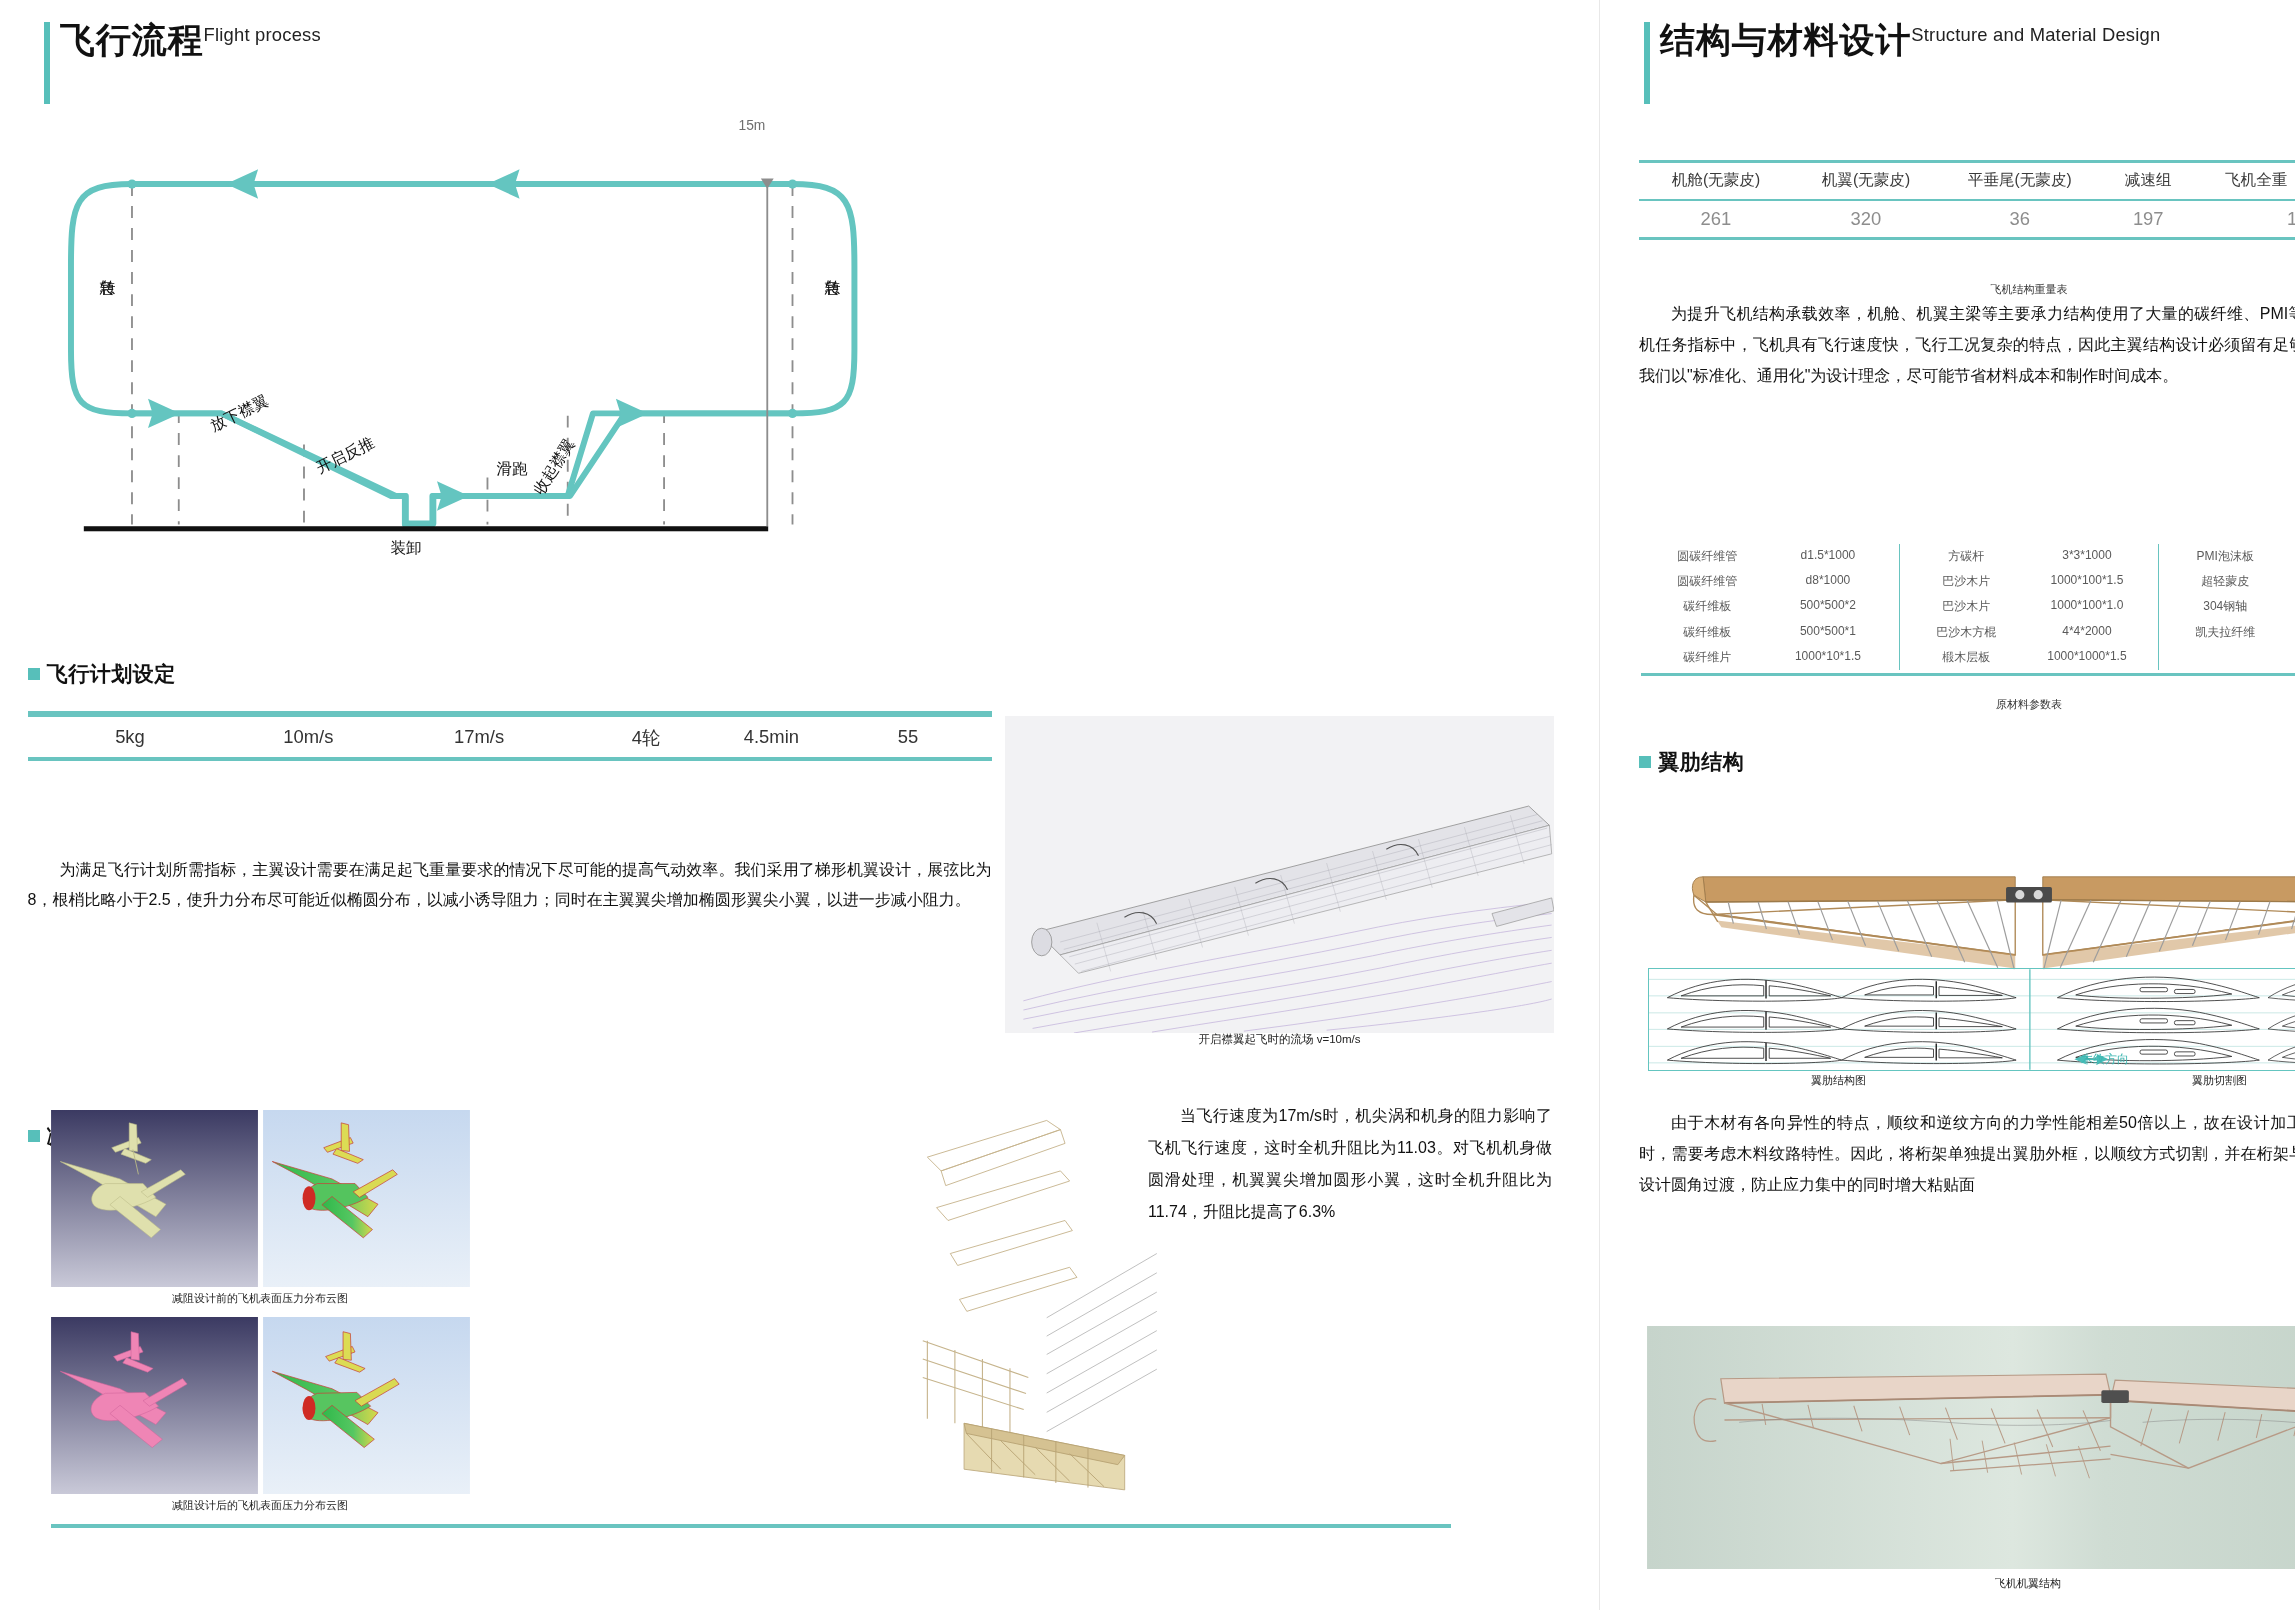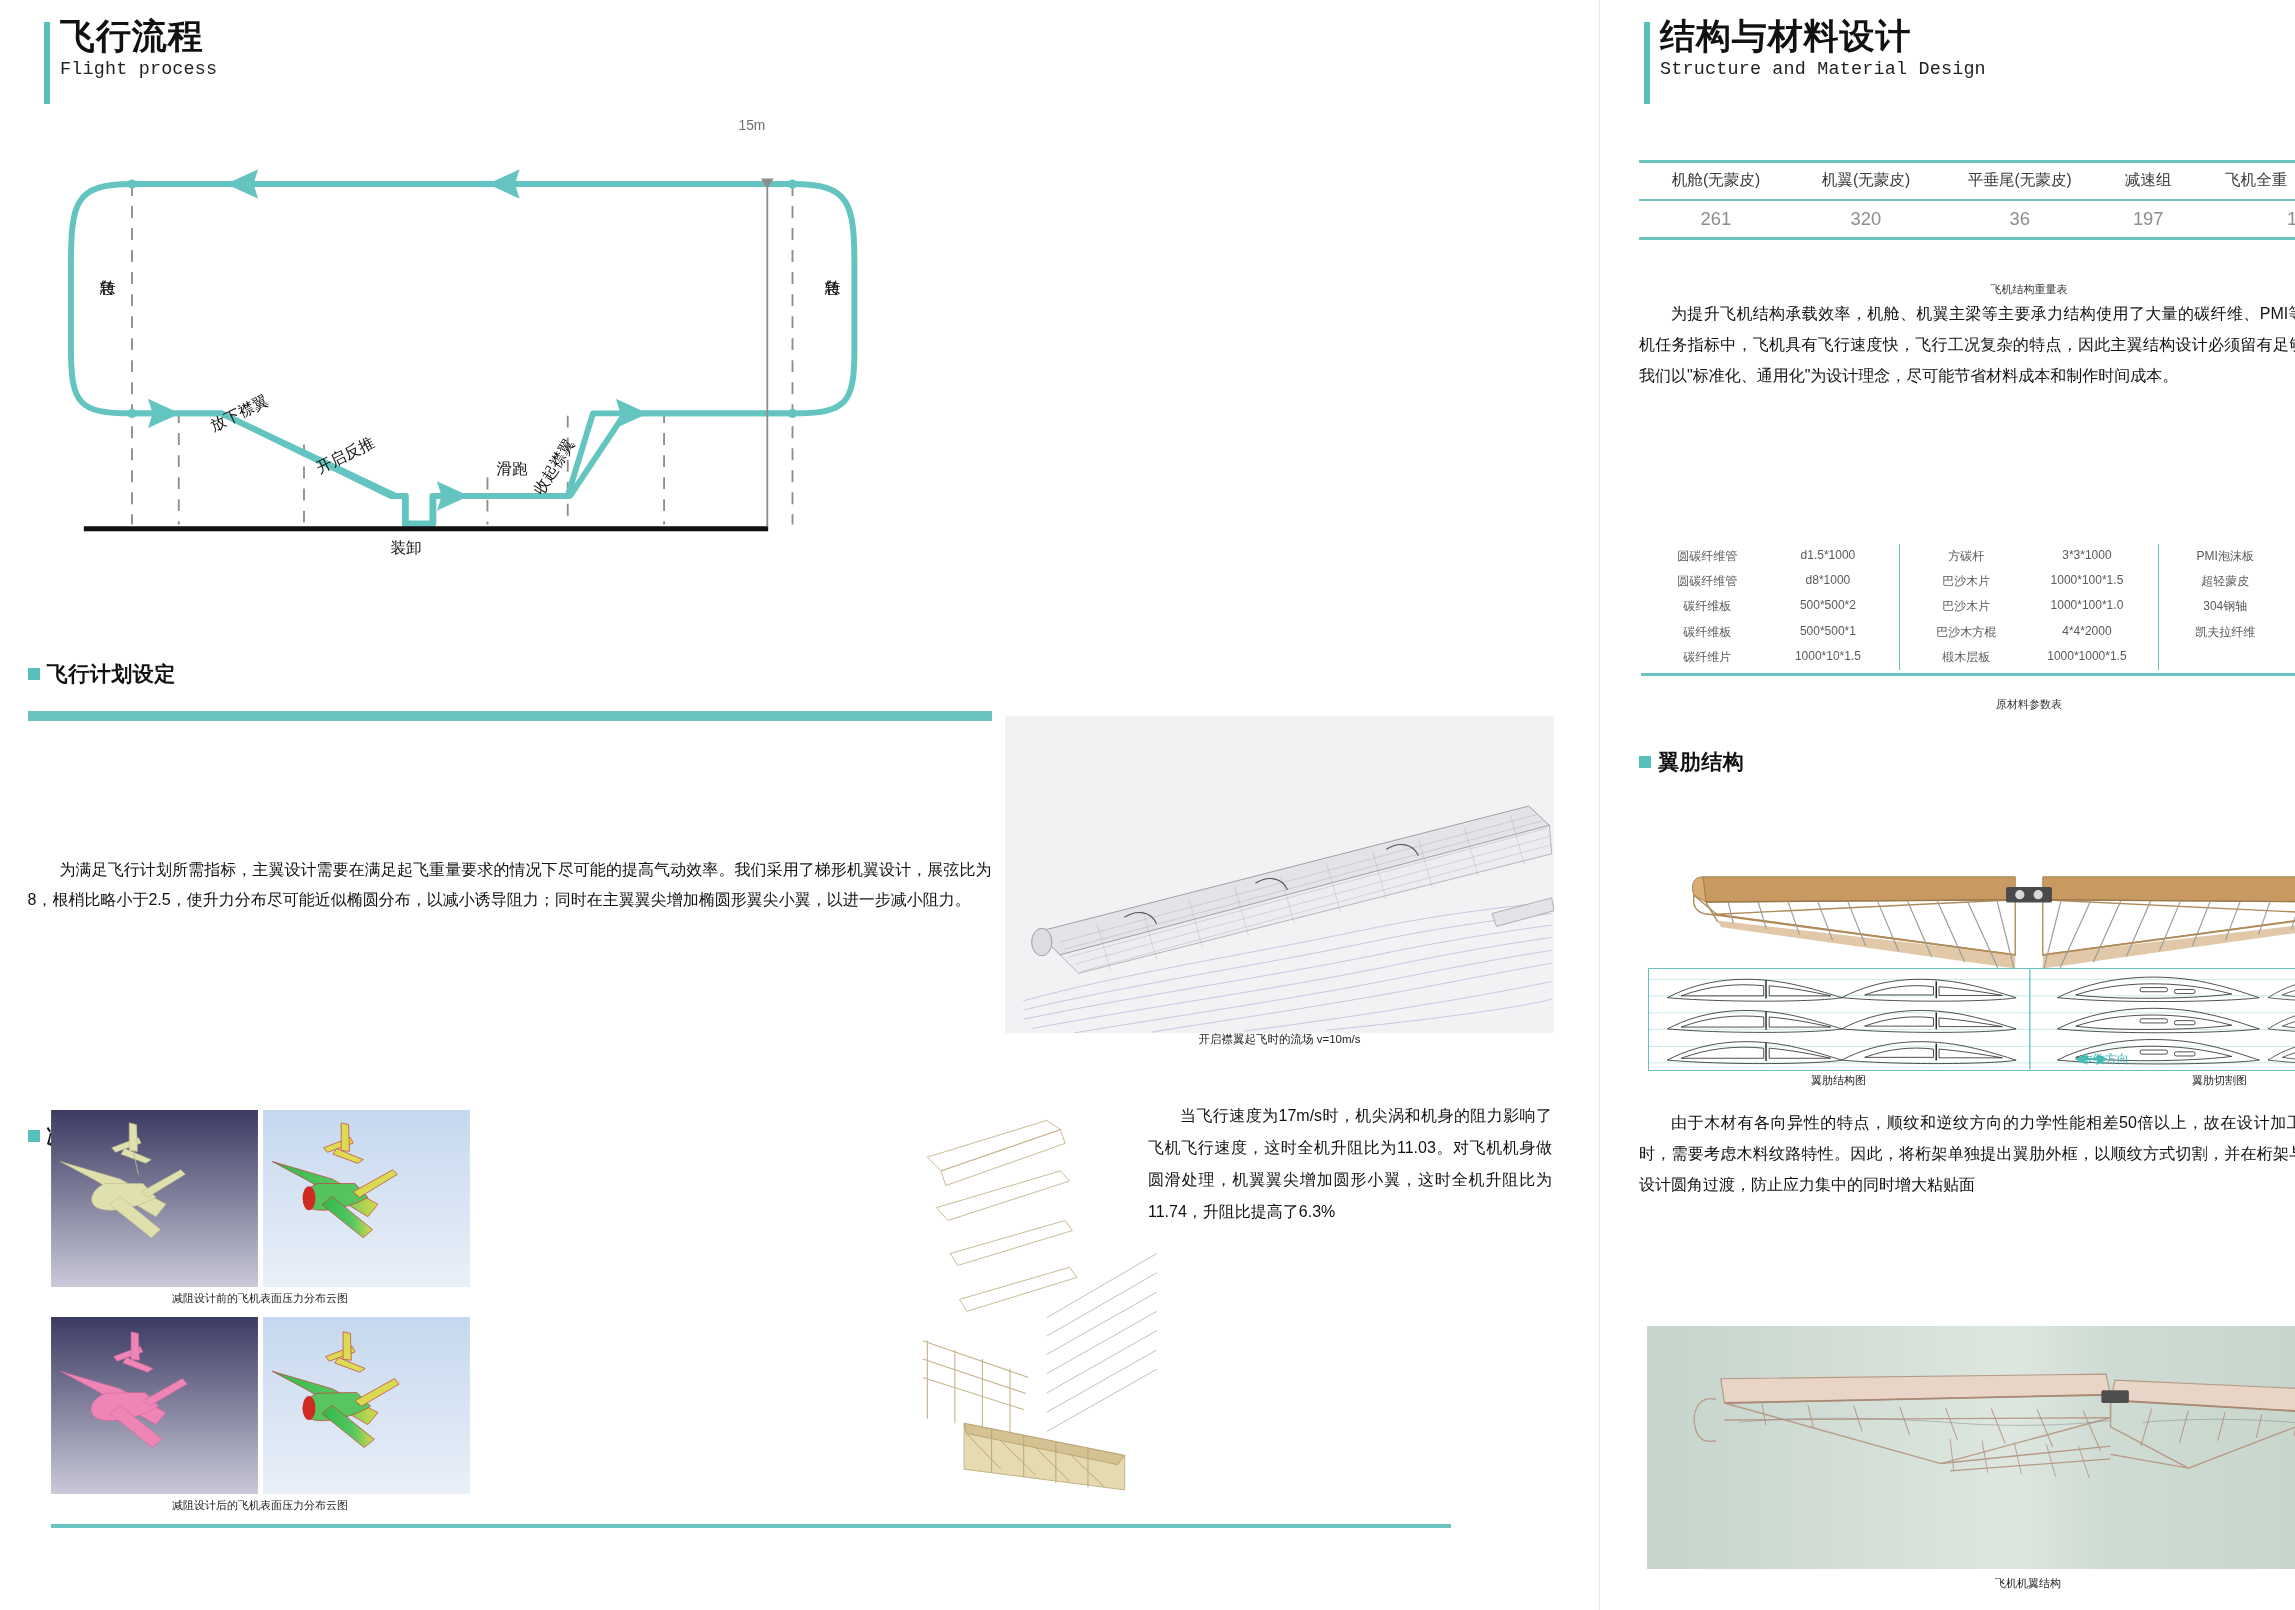--- a/index.html
+++ b/index.html
@@ -9,21 +9,21 @@
     font-family:"Liberation Sans","DejaVu Sans",sans-serif;
     color:#1a1a1a;
   }
 
   
   .vdiv{ position:absolute; top:0; width:1.4px; height:1611px; background:#e8e8e8; }
 
   
   .sect-title{ position:absolute; display:flex; align-items:flex-start; }
   .sect-title .bar{ width:6px; background:#57bfba; margin-right:10px; flex:none; }
-  .sect-title .tt{ display:flex; flex-direction:column; line-height:1;font-family:Liberation Mono, monospace; }
+  .sect-title .tt{ display:flex; flex-direction:row; line-height:1; }
   .sect-title .cn{ font-size:35px; font-weight:700; letter-spacing:0.9px; color:#111; }
   .sect-title .en{ font-size:18.4px; font-weight:400; color:#222; margin-top:3.7px; letter-spacing:0.2px;}
 
   .sub-title{ position:absolute; display:flex; align-items:center; }
   .sub-title .sq{ width:12px; height:12px; background:#57bfba; margin-right:7.3px; flex:none;}
   .sub-title .lbl{ font-size:21px; font-weight:700; color:#111; letter-spacing:0.5px;}
 
   
   .para{ position:absolute; font-size:16px; line-height:1.85; text-align:justify; color:#111; text-indent:32px;}
 
@@ -128,20 +128,28 @@
 </div>
 
 <div class="sub-title" style="left:27.5px; top:660px;">
   <div class="sq"></div>
   <div class="lbl">飞行计划设定</div>
 </div>
 
 <div class="tbl" style="left:27.5px; top:711px; width:964px;">
   <div class="rule-top"></div>
   <div class="rule-mid"></div>
+  <div class="row val">
+    <div class="cell" style="flex:1.35">5kg</div>
+    <div class="cell" style="flex:1.0">10m/s</div>
+    <div class="cell" style="flex:1.25">17m/s</div>
+    <div class="cell" style="flex:0.95">4轮</div>
+    <div class="cell" style="flex:0.7">4.5min</div>
+    <div class="cell" style="flex:1.1">55</div>
+  </div>
   <div class="rule-bot"></div>
 </div>
 
 <div class="para" style="left:27.5px; top:855px; width:964px;">为满足飞行计划所需指标，主翼设计需要在满足起飞重量要求的情况下尽可能的提高气动效率。我们采用了梯形机翼设计，展弦比为8，根梢比略小于2.5，使升力分布尽可能近似椭圆分布，以减小诱导阻力；同时在主翼翼尖增加椭圆形翼尖小翼，以进一步减小阻力。</div>
 
 <div class="figbox" style="left:1005px; top:716px; width:549px; height:317px; background:#f1f1f3;">
   <svg width="549" height="317" viewBox="0 0 1195 690">
     <rect width="1195" height="690" fill="#f2f2f4"></rect>
     <g stroke="#b9a7d6" stroke-width="1.6" fill="none" opacity="0.85">
       <path d="M40 620 C 260 560 520 520 760 470 C 900 440 1040 420 1190 405"></path>

